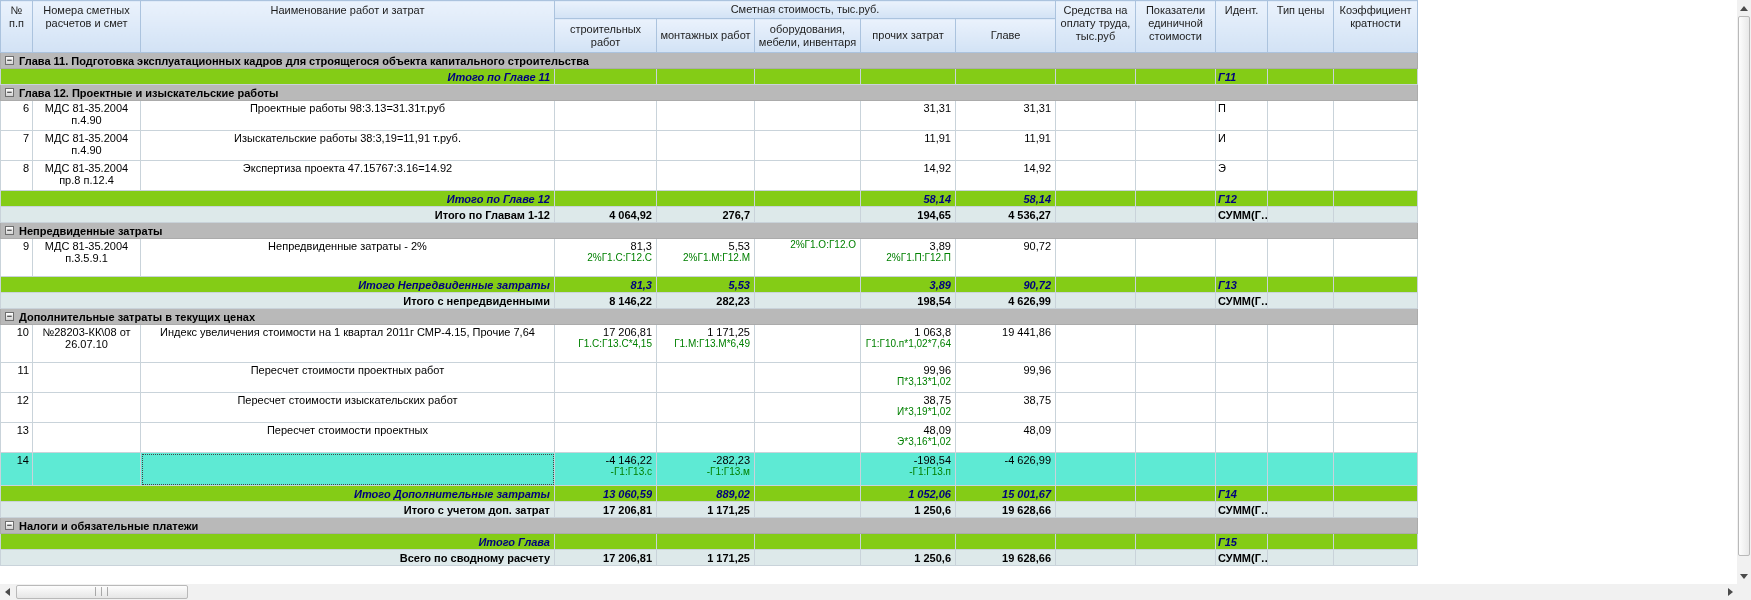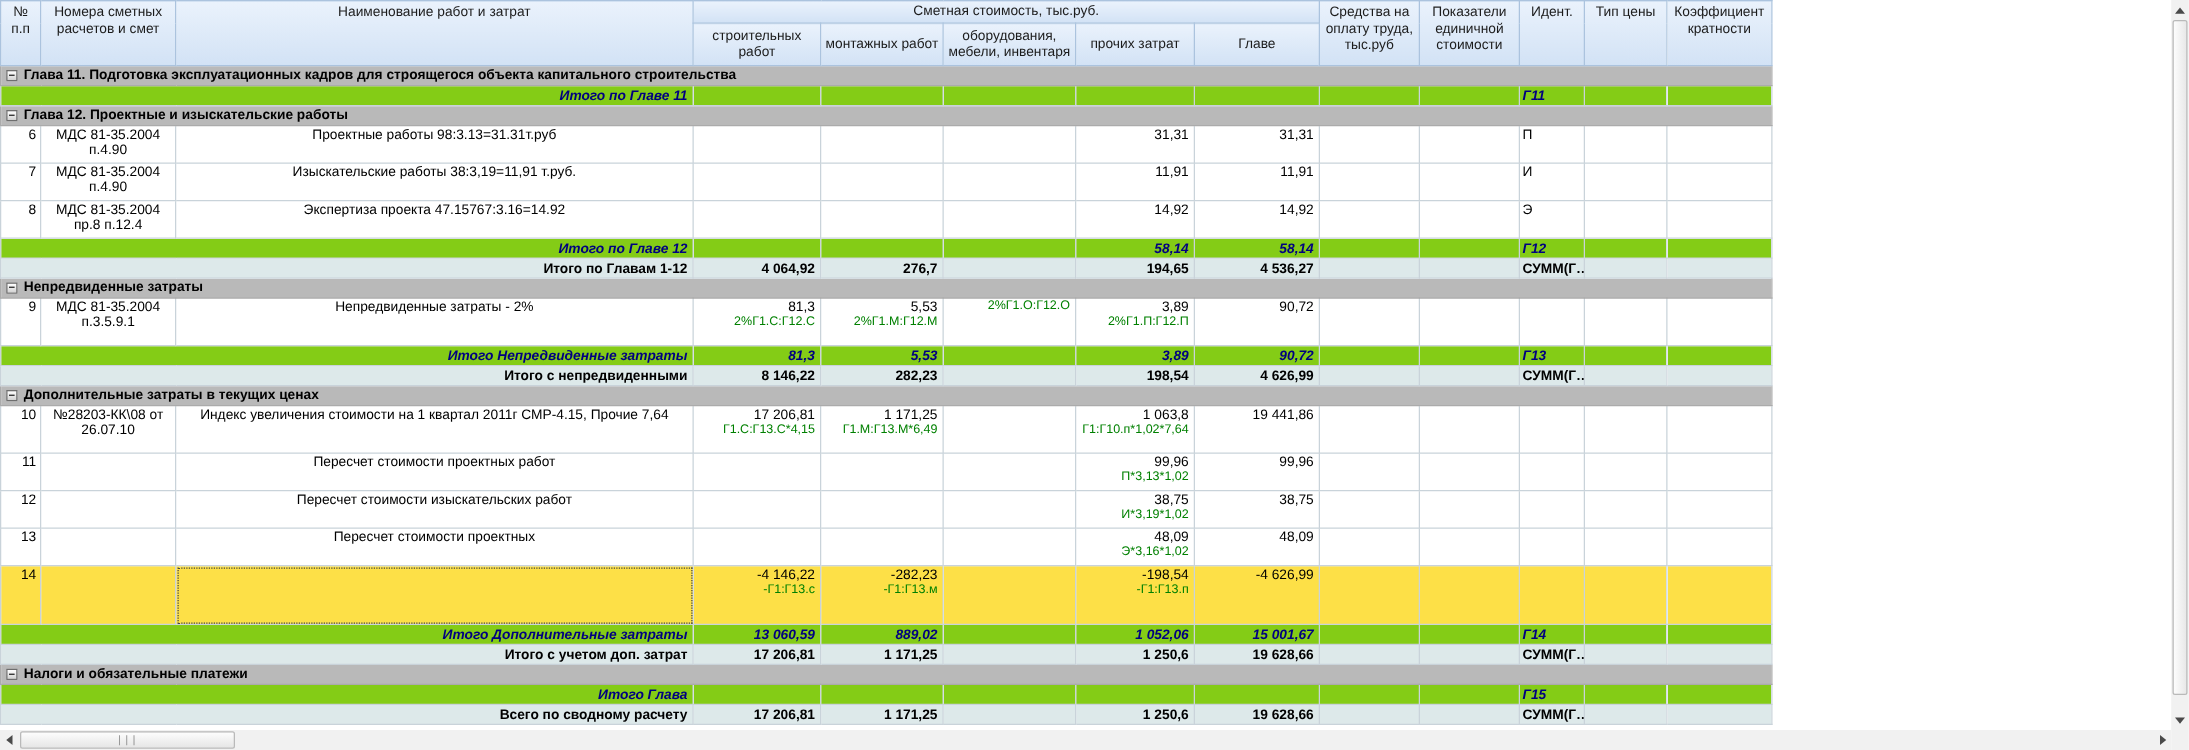--- a/index.html
+++ b/index.html
@@ -25,21 +25,21 @@
     background:linear-gradient(#ffffff,#d2d2d2); font-size:9px; line-height:7px;
     text-align:center; vertical-align:middle; margin:0 5px 1px 0; color:#222; }
   .glabel { vertical-align:middle; }
 
   tr.row-subtotal td { background:#84cc16; color:#000080; font-weight:bold; height:16px; vertical-align:middle;font-style:italic; }
   tr.row-sum td { background:#dde9ea; color:#000; font-weight:bold; height:16px; vertical-align:middle; }
   td.label { text-align:right; padding:1px 4px; white-space:nowrap; }
 
   tr.row-data td, tr.row-selected td { background:#fff; vertical-align:top; height:30px; }
   tr.tall td { height:38px; }
-  tr.row-selected td { background:#fde047; height:47px; }
+  tr.row-selected td { background:#5eead4; height:33px; }
   td.cell-num { text-align:right; padding:1px 3px; }
   td.cell-doc, td.cell-name { text-align:center; padding:1px 3px; line-height:12px; }
   .focus-cell { outline:1px dotted #444; outline-offset:-2px; }
 
   .val { text-align:right; padding:1px 4px 0 2px; white-space:nowrap; line-height:12px; }
   .formula { text-align:right; color:#008000; font-size:10px; padding:0 4px 1px 2px;
     white-space:nowrap; line-height:11px; font-weight:normal; }
   td.cell-ident .val, td.cell-price_type .val, td.cell-coef .val { text-align:left; }
 
   

